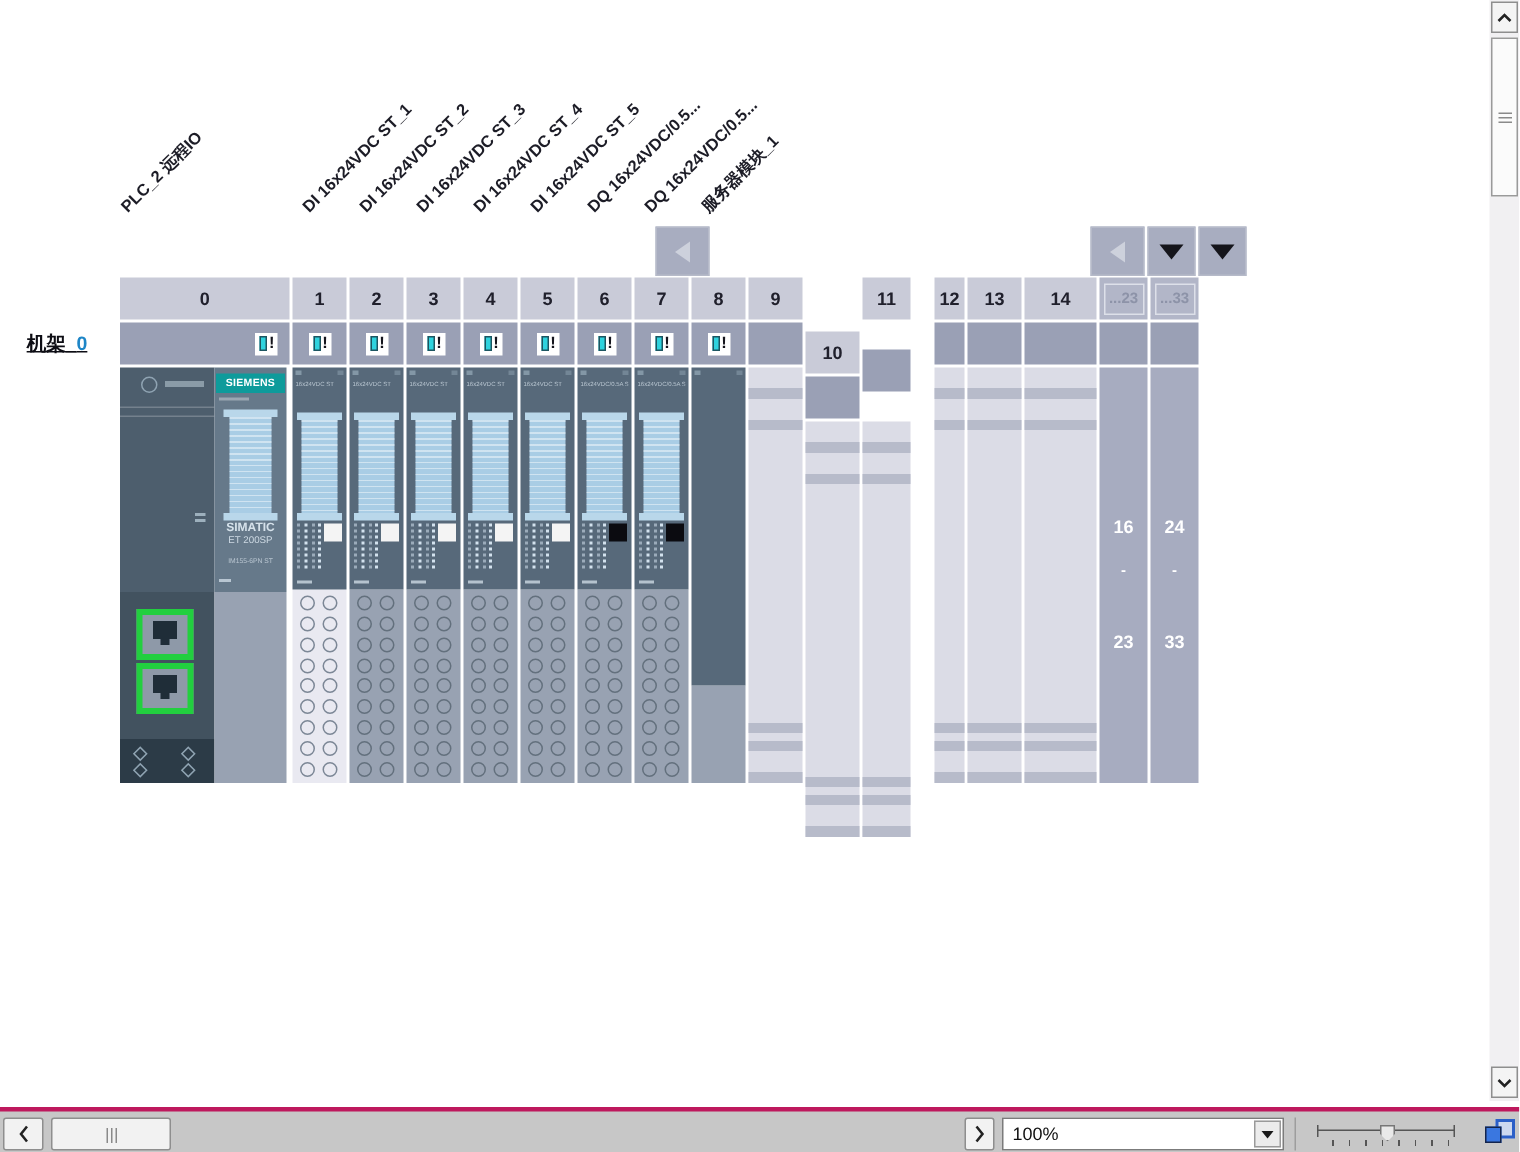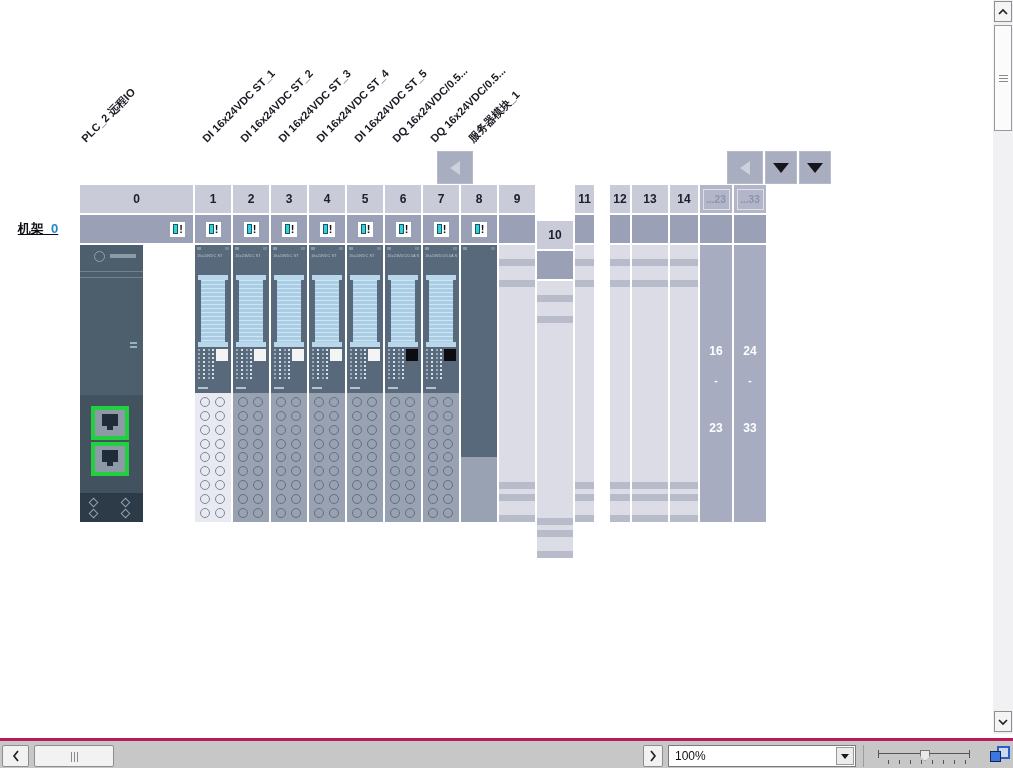--- a/index.html
+++ b/index.html
@@ -213,20 +213,33 @@
                   <i></i>
                 </div>
               </div>
               <div class="im-strip">
                 <s></s>
                 <s></s>
                 <s></s>
                 <s></s>
               </div>
             </div>
+            <div class="im-right">
+              <div class="siemens">SIEMENS</div>
+              <span class="im-dots"></span>
+              <div class="im-barrel">
+                <b class="cap"></b>
+                <b class="tube"></b>
+                <b class="cap"></b>
+              </div>
+              <div class="im-t1">SIMATIC</div>
+              <div class="im-t2">ET 200SP</div>
+              <div class="im-t3">IM155-6PN ST</div>
+              <span class="im-pwr"></span>
+            </div>
           </div>
         </div>
       </div>
       <div class="col" style="width: 36px;">
         <div class="hcell">1</div>
         <div class="rcell">
           <span class="diag">
             <b></b>
             <em>!</em>
           </span>
@@ -801,42 +814,42 @@
           <div class="mod empty"></div>
         </div>
       </div>
       <div class="col" style="width: 36px; margin-top: 36px;">
         <div class="hcell">10</div>
         <div class="rcell"></div>
         <div class="mslot">
           <div class="mod empty"></div>
         </div>
       </div>
-      <div class="col" style="width: 19px;">
+      <div class="col" style="width: 32px; justify-content: space-between;">
         <div class="hcell">11</div>
         <div class="rcell"></div>
         <div class="mslot">
           <div class="mod empty"></div>
         </div>
       </div>
       <div class="col" style="width: 20px; margin-left: 14px;">
         <div class="hcell">12</div>
         <div class="rcell"></div>
         <div class="mslot">
           <div class="mod empty"></div>
         </div>
       </div>
       <div class="col" style="width: 36px;">
         <div class="hcell">13</div>
         <div class="rcell"></div>
         <div class="mslot">
           <div class="mod empty"></div>
         </div>
       </div>
-      <div class="col" style="width: 28px;">
+      <div class="col" style="width: 48px;">
         <div class="hcell">14</div>
         <div class="rcell"></div>
         <div class="mslot">
           <div class="mod empty"></div>
         </div>
       </div>
       <div class="col" style="width: 32px;">
         <div class="hcell range">
           <span class="rngbox">...23</span>
         </div>

